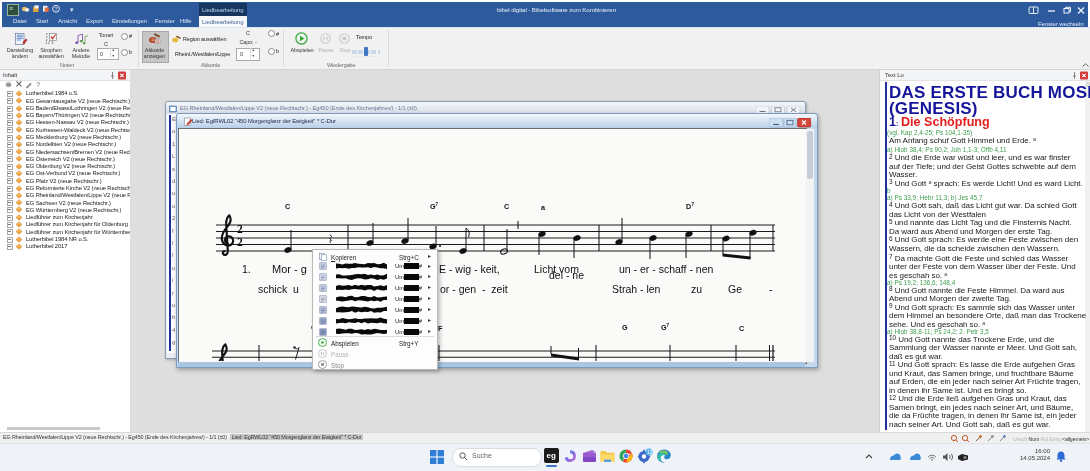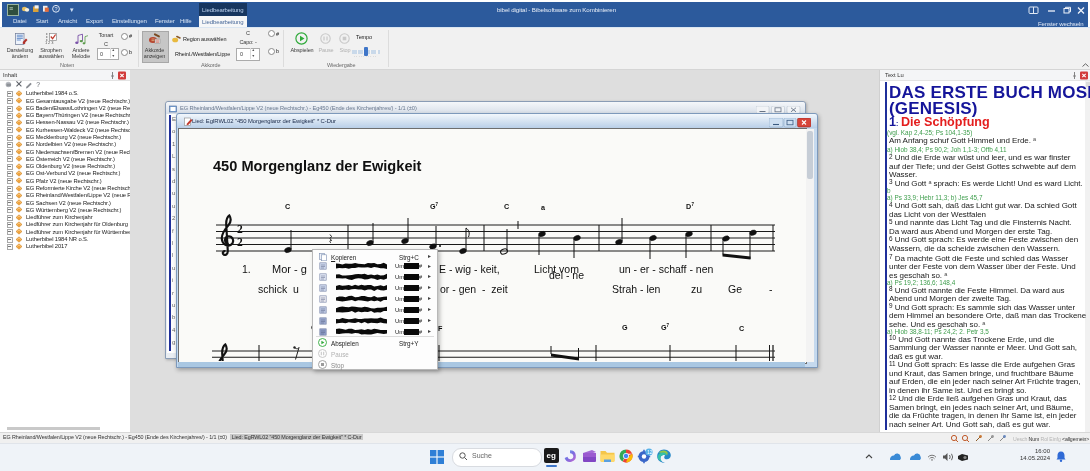--- a/index.html
+++ b/index.html
@@ -436,21 +436,20 @@
       <path d="M33 2.5 l4 4 M37 2.5 l-4 4" stroke="#fff" stroke-width="1.1"></path>
  </svg>
 
  <div style="position:absolute;left:1px;top:14px;width:627px;height:234px;background:#fafaf8;border:1px solid #6e6e6e"></div>
 
  <div style="position:absolute;left:629px;top:15px;width:8px;height:233px;background:#f3f3f3"></div>
  <div style="position:absolute;left:630px;top:17px;width:6px;height:48px;background:#c6cdd6;border-radius:2px"></div>
 
  <div style="position:absolute;left:1px;top:248px;width:627px;height:4.5px;background:#a9c7e2"></div>
  <div id="score" style="position:absolute;left:2px;top:15px;width:625px;height:232px;overflow:hidden">
-      <div class="nw" style="position:absolute;left:34px;top:29px;font-size:14.6px;font-weight:bold;color:#111">450 Morgenglanz der Ewigkeit</div>
 <svg width="625" height="232" viewBox="0 0 625 232" style="position:absolute;left:0;top:0">
 <line x1="37" y1="96" x2="596" y2="96" stroke="#1a1a1a" stroke-width="1.05"></line>
 <line x1="37" y1="102.5" x2="596" y2="102.5" stroke="#1a1a1a" stroke-width="1.05"></line>
 <line x1="37" y1="109" x2="596" y2="109" stroke="#1a1a1a" stroke-width="1.05"></line>
 <line x1="37" y1="115.5" x2="596" y2="115.5" stroke="#1a1a1a" stroke-width="1.05"></line>
 <line x1="37" y1="122" x2="596" y2="122" stroke="#1a1a1a" stroke-width="1.05"></line>
 <line x1="33" y1="222" x2="596" y2="222" stroke="#1a1a1a" stroke-width="1.05"></line>
 <line x1="33" y1="228.3" x2="596" y2="228.3" stroke="#1a1a1a" stroke-width="1.05"></line>
 <line x1="33" y1="234.3" x2="596" y2="234.3" stroke="#555" stroke-width="0.7"></line>
 <g transform="translate(40,85) scale(1.05)">

